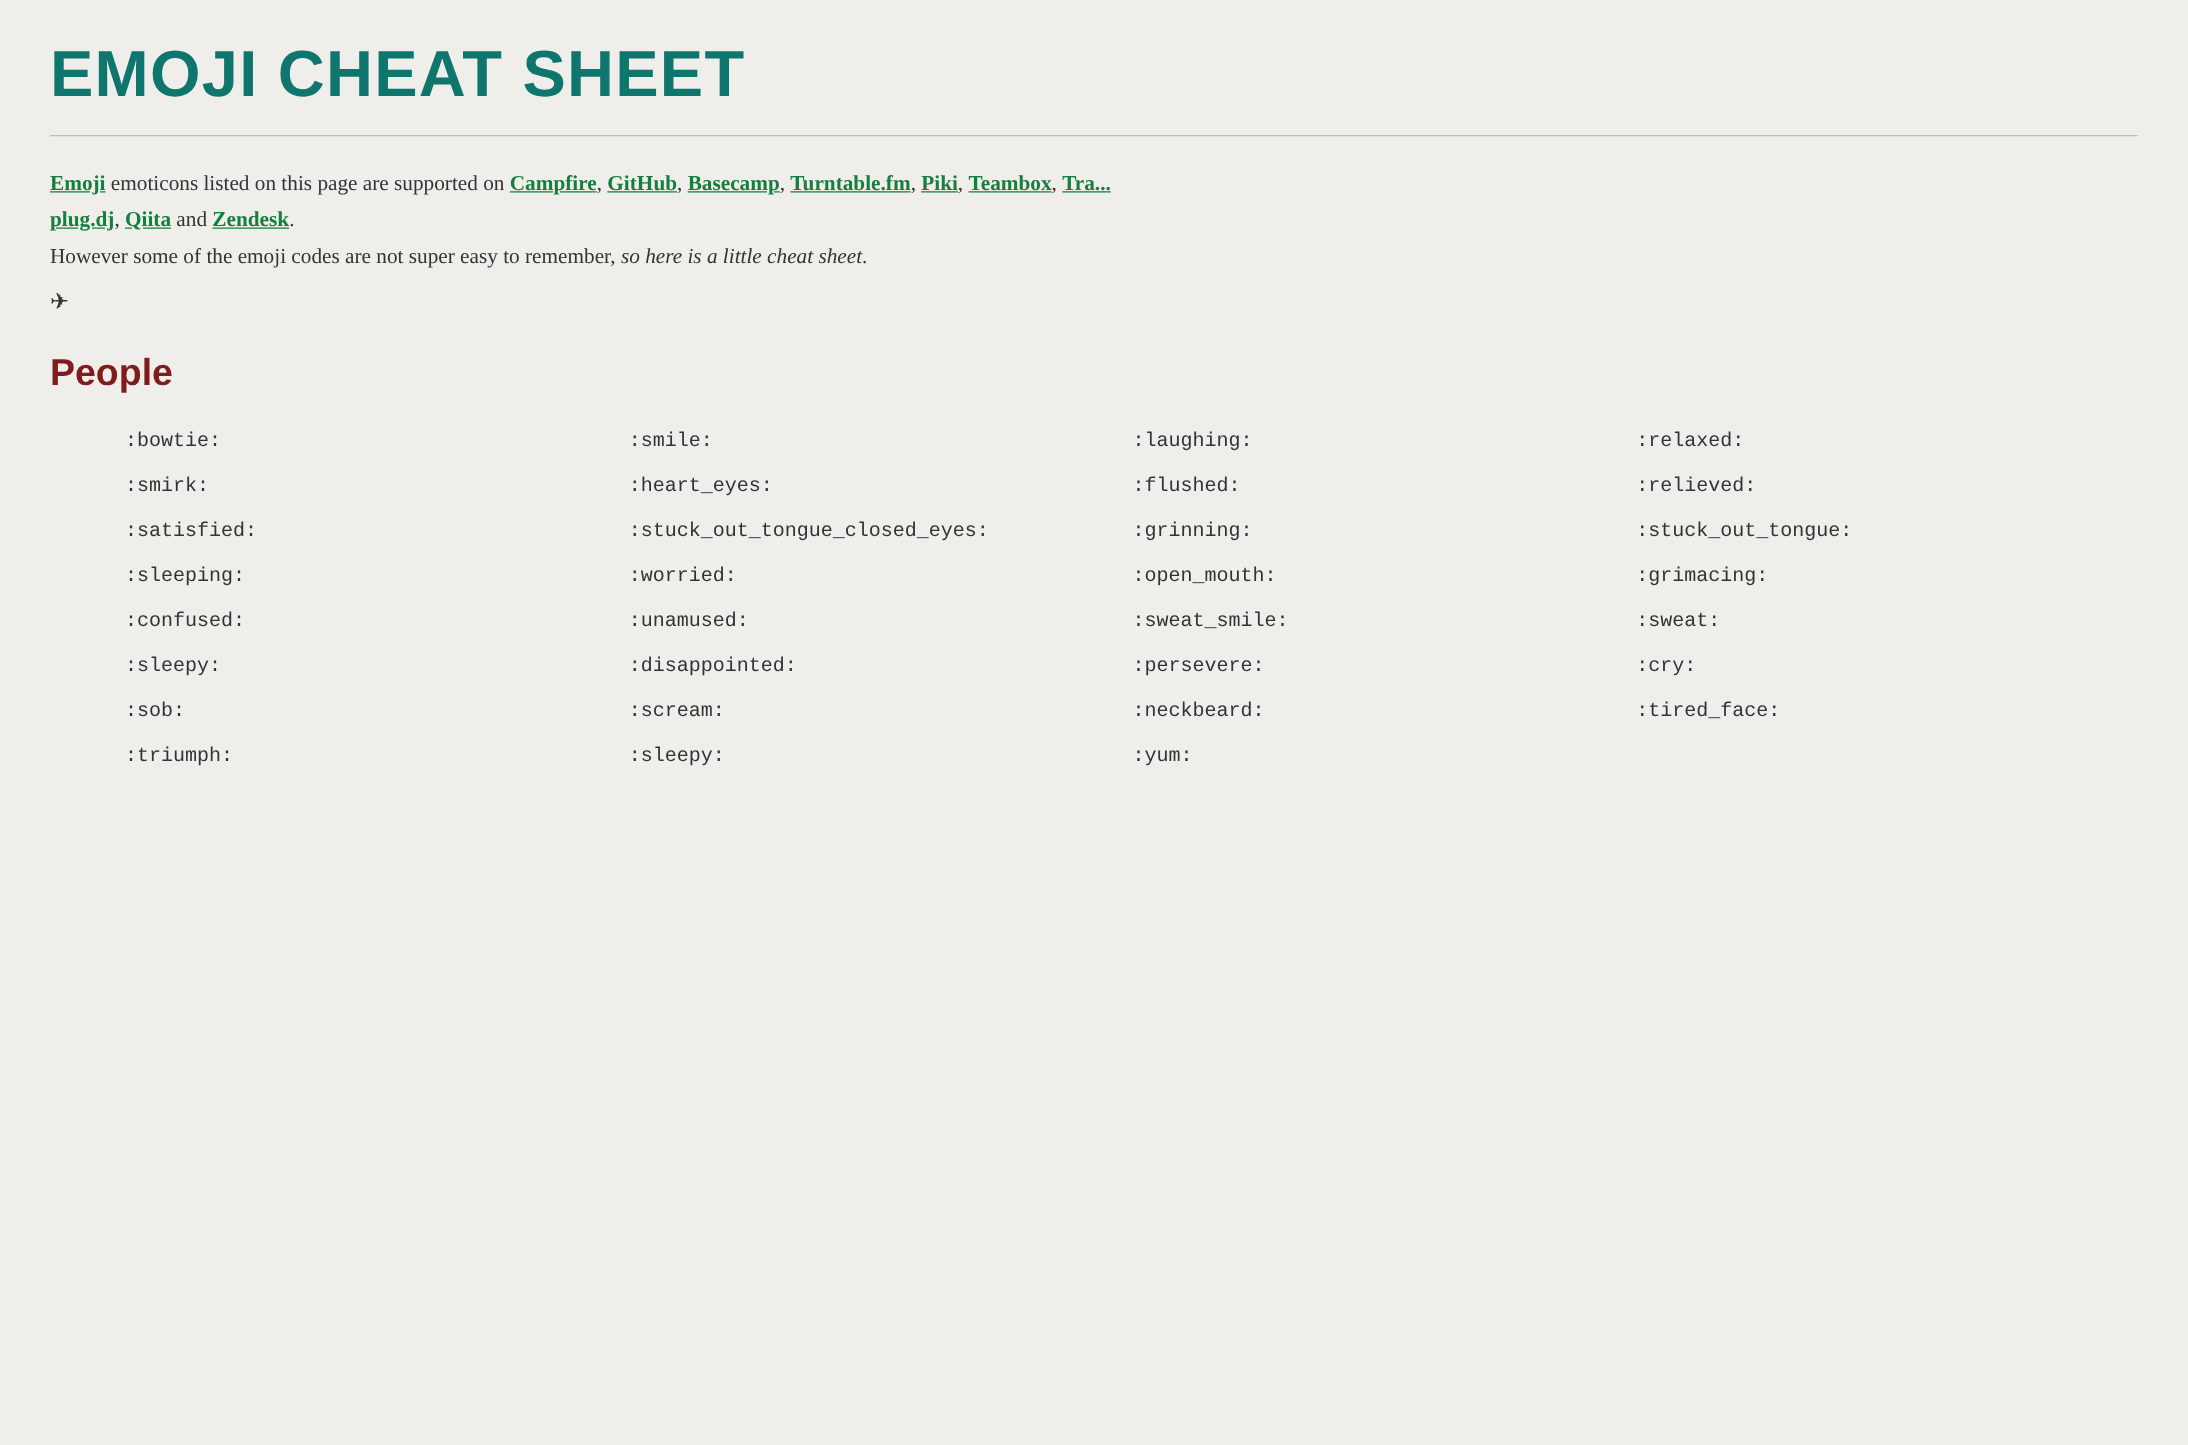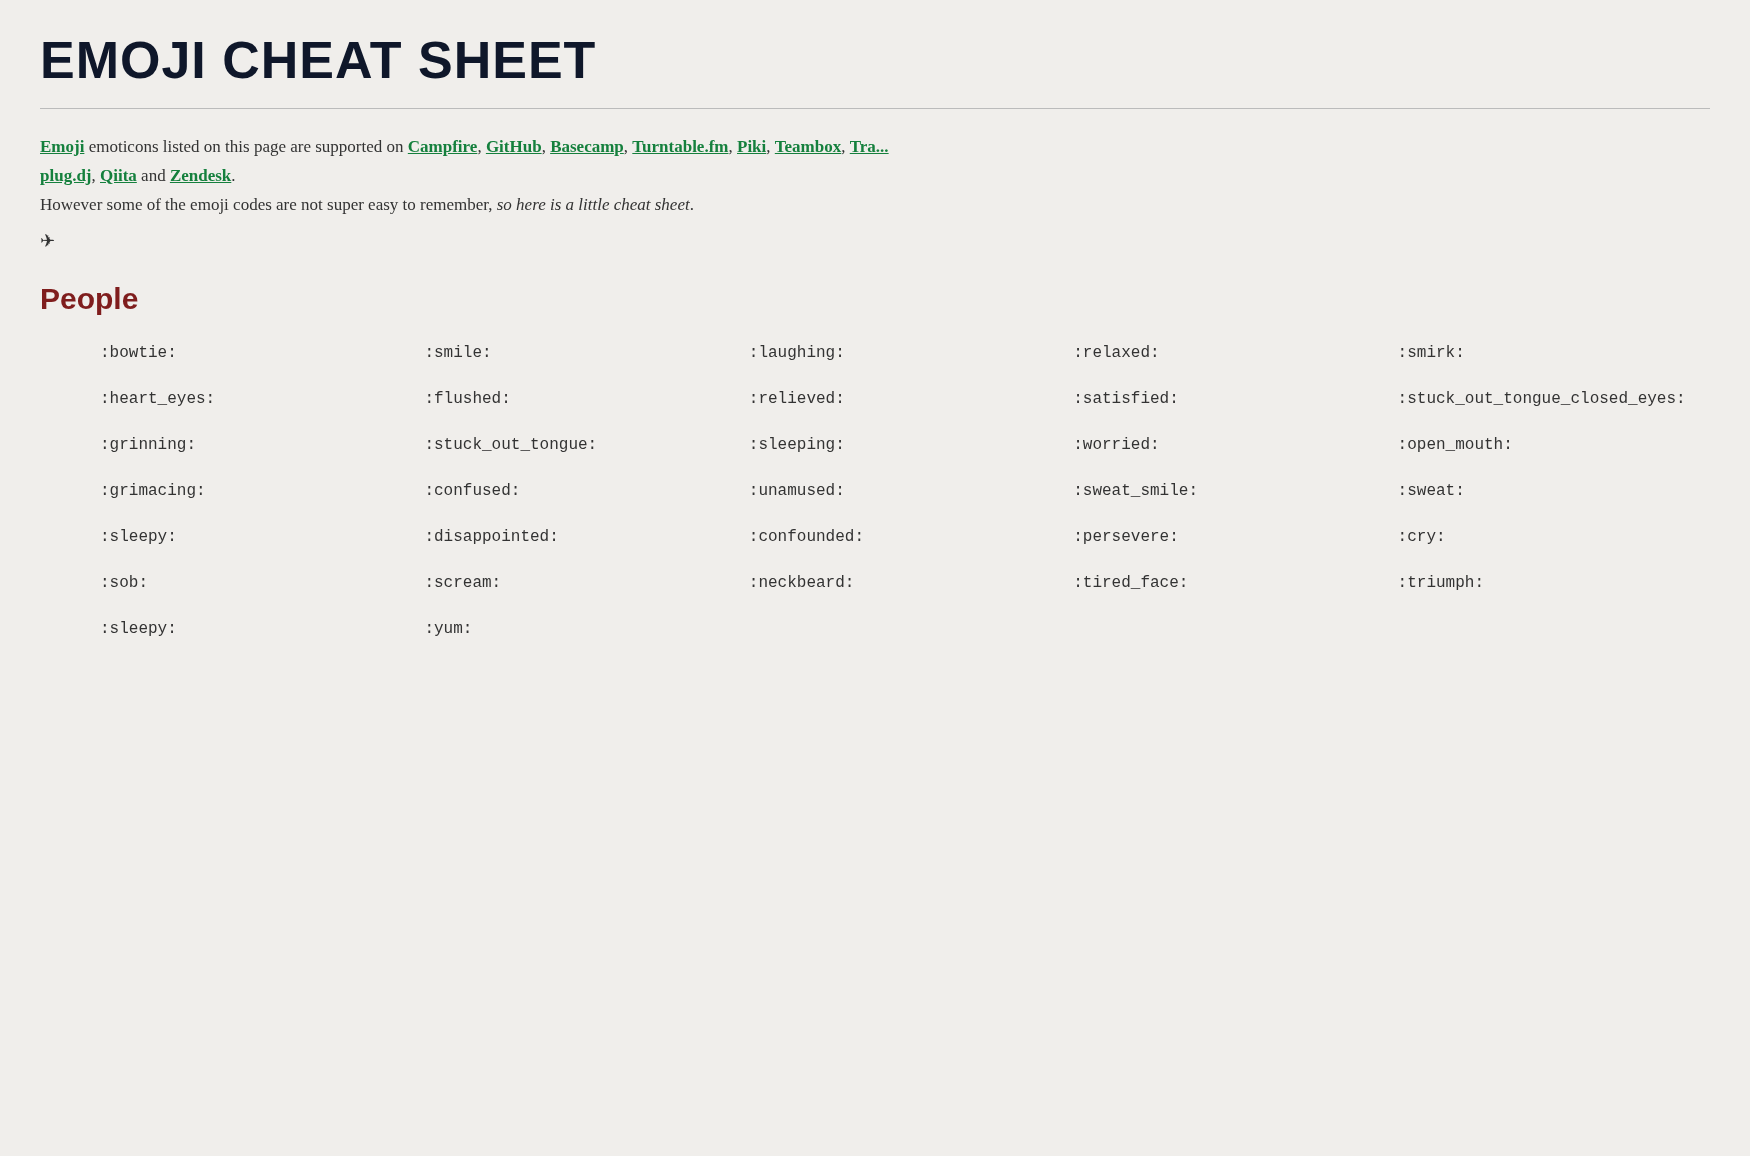--- a/index.html
+++ b/index.html
@@ -14,21 +14,21 @@
       color: #333;
       padding: 30px 40px;
       width: 1750px;
       min-height: 1156px;
     }
 
     .page-title {
       font-size: 52px;
       font-weight: 900;
       font-family: Arial, Helvetica, sans-serif;
-      color: #0f172a;
+      color: #0f766e;
       letter-spacing: 1px;
       margin-bottom: 18px;
     }
 
     hr.divider {
       border: none;
       border-top: 1px solid #bbb;
       margin-bottom: 24px;
     }
 
@@ -59,22 +59,22 @@
     .section-title {
       font-size: 30px;
       font-weight: 900;
       font-family: Arial, Helvetica, sans-serif;
       color: #7f1d1d;
       margin-bottom: 20px;
     }
 
     .emoji-grid {
       display: grid;
-      grid-template-columns: repeat(5, 1fr);
-      gap: 12px;
+      grid-template-columns: repeat(4, 1fr);
+      gap: 2px;
       margin-left: 60px;
     }
 
     .emoji-code {
       font-family: 'Courier New', Courier, monospace;
       font-size: 16px;
       color: #333;
       padding: 8px 0;
       display: block;
     }
@@ -114,21 +114,20 @@
       <span class="emoji-code">:sleeping:</span>
       <span class="emoji-code">:worried:</span>
       <span class="emoji-code">:open_mouth:</span>
       <span class="emoji-code">:grimacing:</span>
       <span class="emoji-code">:confused:</span>
       <span class="emoji-code">:unamused:</span>
       <span class="emoji-code">:sweat_smile:</span>
       <span class="emoji-code">:sweat:</span>
       <span class="emoji-code">:sleepy:</span>
       <span class="emoji-code">:disappointed:</span>
-      <span class="emoji-code">:confounded:</span>
       <span class="emoji-code">:persevere:</span>
       <span class="emoji-code">:cry:</span>
       <span class="emoji-code">:sob:</span>
       <span class="emoji-code">:scream:</span>
       <span class="emoji-code">:neckbeard:</span>
       <span class="emoji-code">:tired_face:</span>
       <span class="emoji-code">:triumph:</span>
       <span class="emoji-code">:sleepy:</span>
       <span class="emoji-code">:yum:</span>
     </div>

